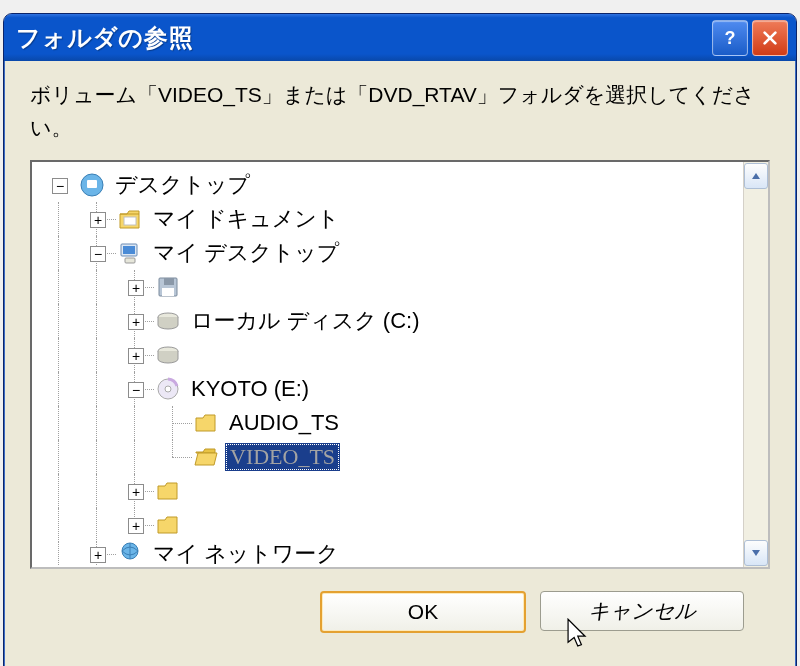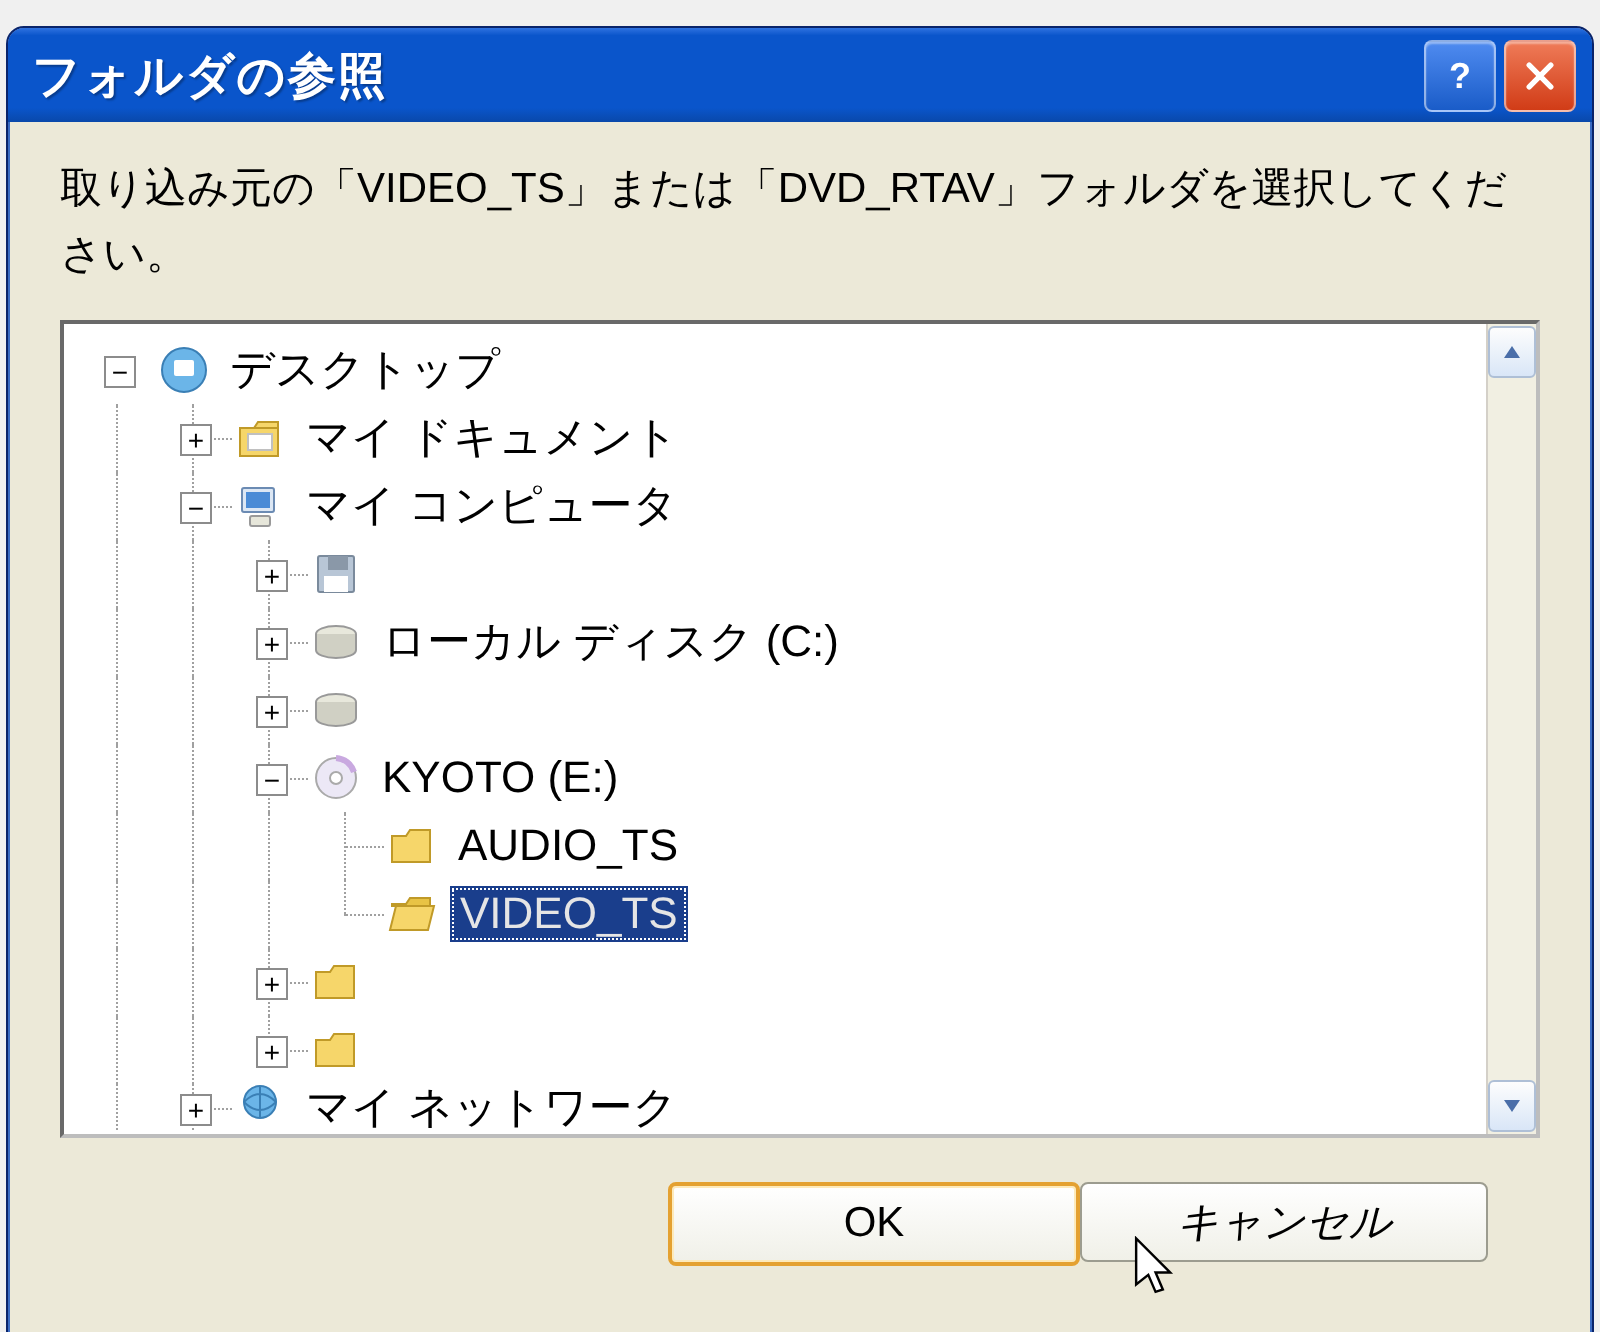--- a/index.html
+++ b/index.html
@@ -134,29 +134,31 @@
     height: 28px;
     margin-right: 6px;
     flex: 0 0 auto;
     display: inline-flex;
     align-items: center;
     justify-content: center;
   }
   .label { padding: 1px 3px; }
   .label.sel {
     background: #1a3e8c;
-    color: #e5e5e5;
+    color: #a3a3a3;
     border: 1px dotted #fff;
     outline: 1px solid #1a3e8c;
+    font-family: Liberation Serif, serif;
   }
   
   .ico svg { width: 26px; height: 26px; }
   .button-row {
     display: flex;
     justify-content: flex-end;
+    gap: 14px;
     padding: 22px 26px 0 0;
   }
   .btn {
     min-width: 150px;
     height: 38px;
     font-size: 21px;
     display:flex;
     align-items:center;
     justify-content:center;
     padding: 0 26px;
@@ -196,21 +198,21 @@
       <div class="tb-btn tb-close">
         <svg viewBox="0 0 20 20" width="18" height="18">
           <path d="M4 4 L16 16 M16 4 L4 16" stroke="#fff" stroke-width="3" stroke-linecap="round"></path>
         </svg>
       </div>
     </div>
   </div>
 
   <div class="body-area">
 
-    <div class="instruction">取り込み元の「VIDEO_TS」または「DVD_RTAV」フォルダを選択してください。</div>
+    <div class="instruction">ボリューム「VIDEO_TS」または「DVD_RTAV」フォルダを選択してください。</div>
 
     <div class="tree-panel">
 
       <div class="tree">
 
         <div class="row">
           <span class="ind">
               <span class="expander">−</span>
             </span>
           <span class="ico">
@@ -249,21 +251,21 @@
               <span class="brt"></span>
               <span class="expander">−</span>
             </span>
           <span class="ico">
             <svg viewBox="0 0 26 26">
                 <rect x="4" y="4" width="16" height="12" rx="1" fill="#dce7f4" stroke="#6b8bb3"></rect>
                 <rect x="6" y="6" width="12" height="8" fill="#4a8bd6"></rect>
                 <rect x="8" y="18" width="10" height="5" rx="1" fill="#e6e6da" stroke="#999"></rect>
               </svg>
           </span>
-          <span class="label">マイ コンピュータ</span>
+          <span class="label">マイ デスクトップ</span>
         </div>
 
         <div class="row">
           <span class="ind">
               <span class="brl"></span>
             </span>
           <span class="ind">
               <span class="brl"></span>
             </span>
           <span class="ind">

